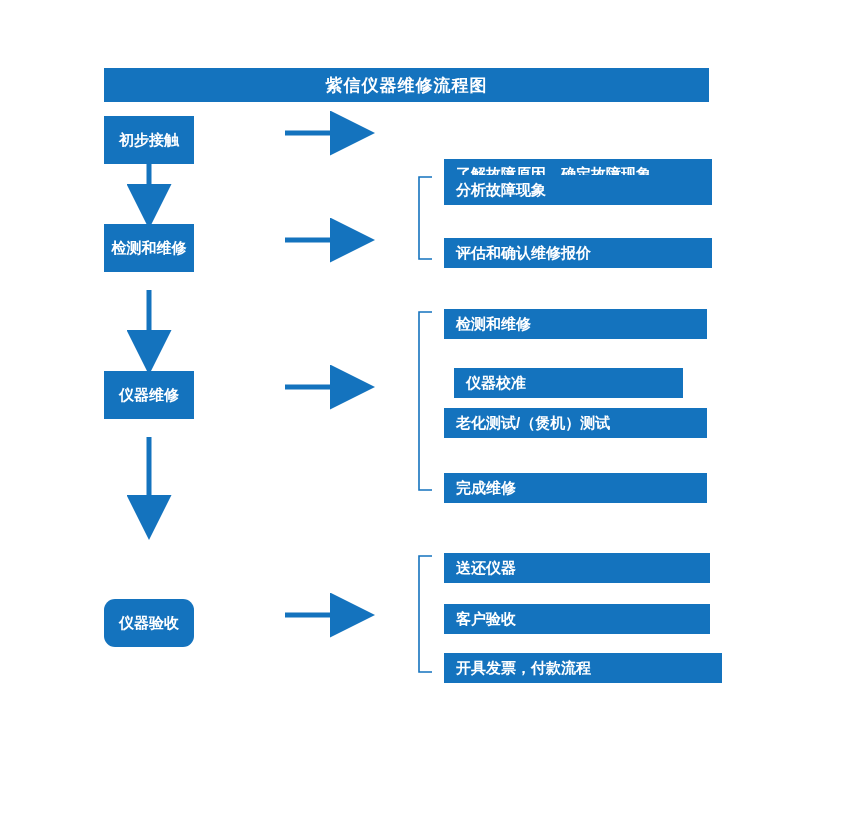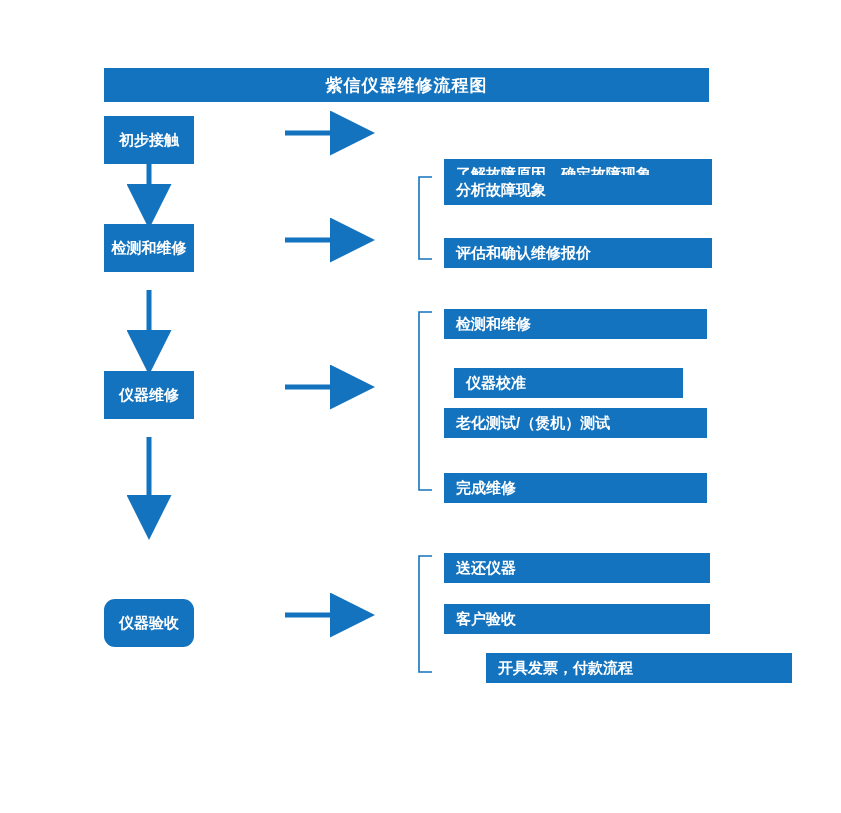--- a/index.html
+++ b/index.html
@@ -59,21 +59,21 @@
   
   .d1  { left: 444px; top: 119px; width: 268px; margin-top: 40px; }
   .d2  { left: 444px; top: 175px; width: 268px; }
   .d3  { left: 444px; top: 238px; width: 268px; }
   .d4  { left: 444px; top: 309px; width: 263px; }
   .d5  { left: 444px; top: 368px; width: 229px; margin-left: 10px; }
   .d6  { left: 444px; top: 408px; width: 263px; }
   .d7  { left: 444px; top: 473px; width: 263px; }
   .d8  { left: 444px; top: 553px; width: 266px; }
   .d9  { left: 444px; top: 604px; width: 266px; }
-  .d10 { left: 444px; top: 653px; width: 306px; margin-left: 42px; }
+  .d10 { left: 444px; top: 653px; width: 278px; }
 
   svg.arrows {
     position: absolute;
     left: 0; top: 0;
     width: 841px;
     height: 813px;
     pointer-events: none;
   }
 </style>
 </head>

